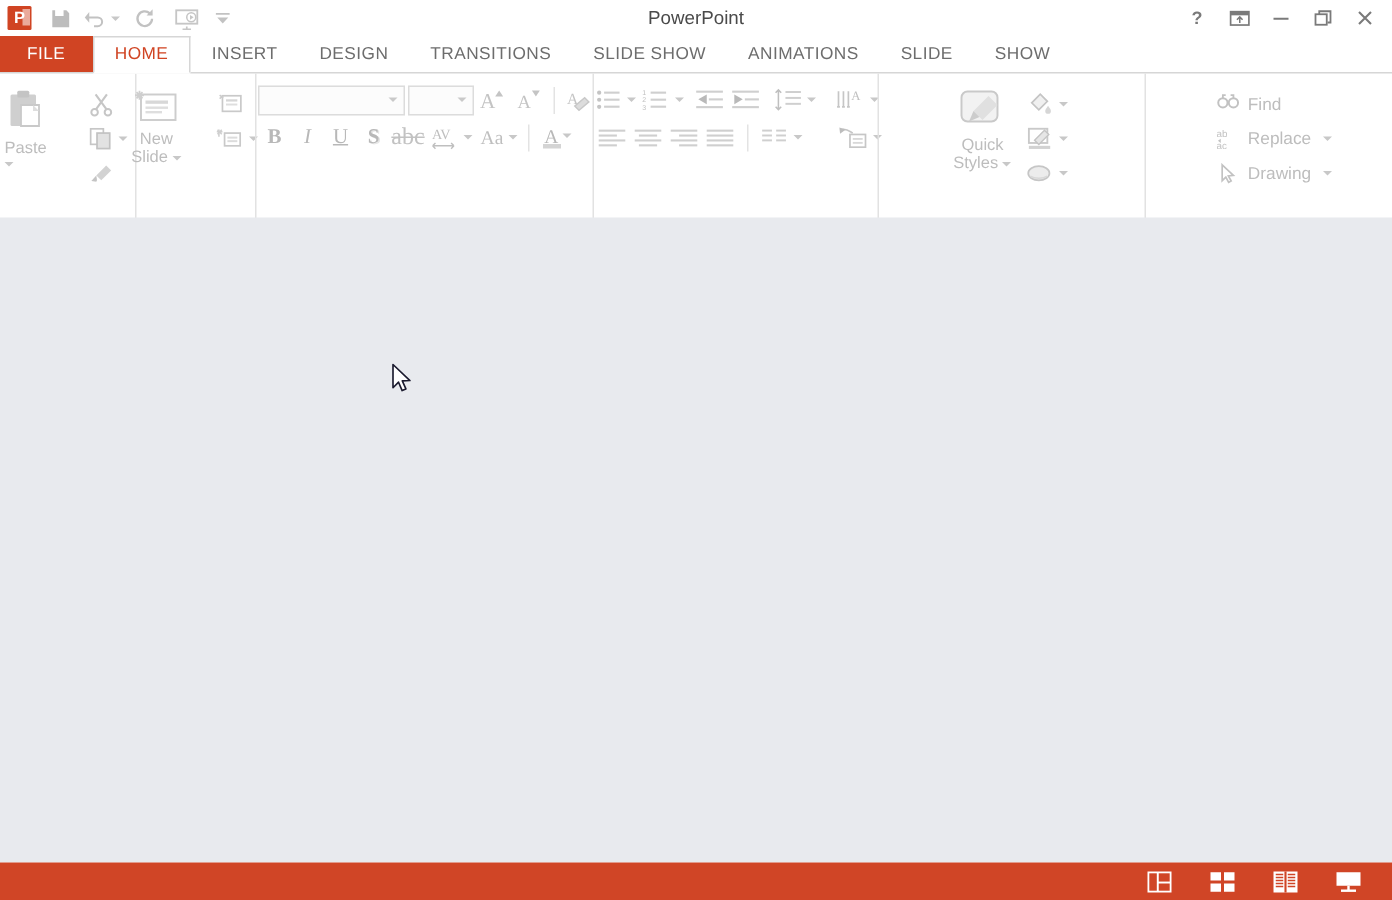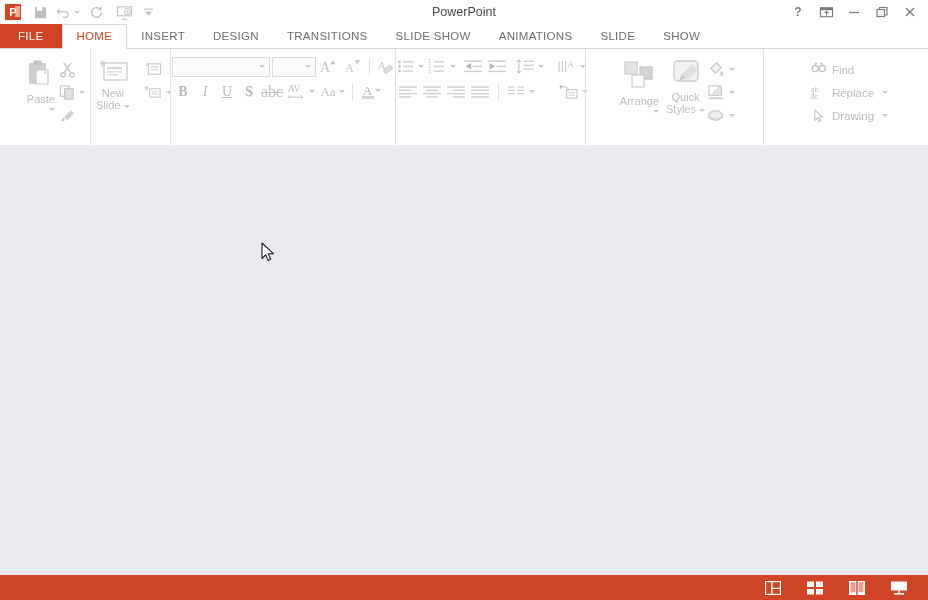--- a/index.html
+++ b/index.html
@@ -42,21 +42,21 @@
     margin-top:-1px;border-bottom:1px solid #cfcfcf;box-sizing:border-box;}
   .groups{display:flex;height:100%;align-items:stretch;}
   .group{position:relative;display:flex;flex-direction:column;align-items:center;
     padding:3px 0 0 0;box-sizing:border-box;}
   .group + .group{border-left:1px solid #e2e2e2;}
   .gbody{flex:1;display:flex;align-items:flex-start;padding:4px 5px 0 5px;box-sizing:border-box;}
   .glabel{height:17px;line-height:17px;font-size:11px;color:#9a9a9a;text-align:center;width:100%;
     position:relative;}
   .launcher{position:absolute;right:6px;top:2px;width:11px;height:11px;color:#bdbdbd;}
 
-  .bigbtn{display:flex;flex-direction:column;align-items:flex-end;justify-content:flex-start;
+  .bigbtn{display:flex;flex-direction:column;align-items:flex-start;justify-content:flex-start;
     width:52px;padding-top:3px;}
   .bigbtn .t{font-size:11px;color:#bdbdbd;text-align:center;line-height:12px;margin-top:2px;}
   .caretdn{width:0;height:0;border-left:3.5px solid transparent;border-right:3.5px solid transparent;
     border-top:3.5px solid #c8c8c8;margin-top:3px;}
   .caret-inline{display:inline-block;width:0;height:0;border-left:3px solid transparent;
     border-right:3px solid transparent;border-top:3px solid #c8c8c8;vertical-align:middle;margin-left:3px;}
 
   .smallcol{display:flex;flex-direction:column;gap:1px;}
   .smallbtn{display:flex;align-items:center;height:22px;padding:0 2px;}
 
@@ -477,29 +477,20 @@
             <svg width="11" height="11" viewBox="0 0 11 11">
                 <path d="M1 1v8h8" fill="none" stroke="#c4c4c4" stroke-width="1"></path>
                 <path d="M9.5 2.5L5.5 6.5M9.5 2.5v3.2M9.5 2.5H6.3" stroke="#c4c4c4" stroke-width="1" fill="none"></path>
               </svg>
           </span>
         </div>
       </div>
 
       <div class="group" style="width:178px">
         <div class="gbody" style="justify-content:center;gap:0px;">
-          <div class="bigbtn" style="width:47px">
-            <svg width="38" height="34" viewBox="0 0 38 34">
-              <rect x="4" y="3" width="12" height="12" fill="#e4e4e4" stroke="#cccccc" stroke-width="1.2"></rect>
-              <rect x="19" y="8" width="12" height="12" fill="#d4d4d4" stroke="#c4c4c4" stroke-width="1.2"></rect>
-              <rect x="11" y="16" width="12" height="12" fill="#fff" stroke="#cccccc" stroke-width="1.2"></rect>
-            </svg>
-            <div class="t">Arrange</div>
-            <div class="caretdn"></div>
-          </div>
           <div class="bigbtn" style="width:46px">
             <svg width="36" height="30" viewBox="0 0 36 30">
               <rect x="5" y="2" width="24" height="20" rx="4" fill="#f2f2f2" stroke="#c9c9c9" stroke-width="1.3"></rect>
               <path d="M23 5l6 6-10 10-6-6z" fill="#e0e0e0"></path>
               <path d="M13 15l-3 7 7-3z" fill="#cccccc"></path>
             </svg>
             <div class="t">
               <span>Quick</span><br>
               <span>Styles</span><span class="caret-inline"></span>
             </div>

